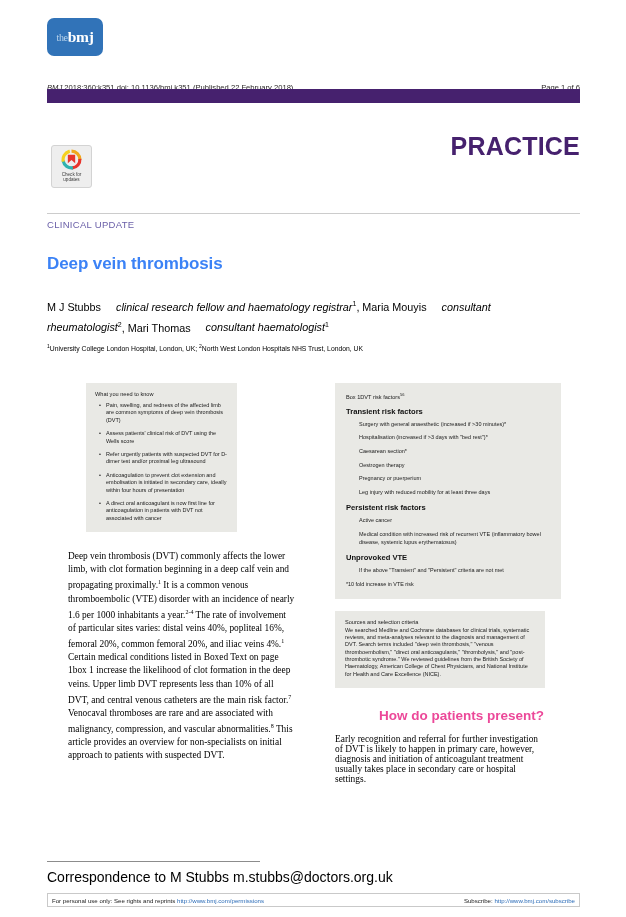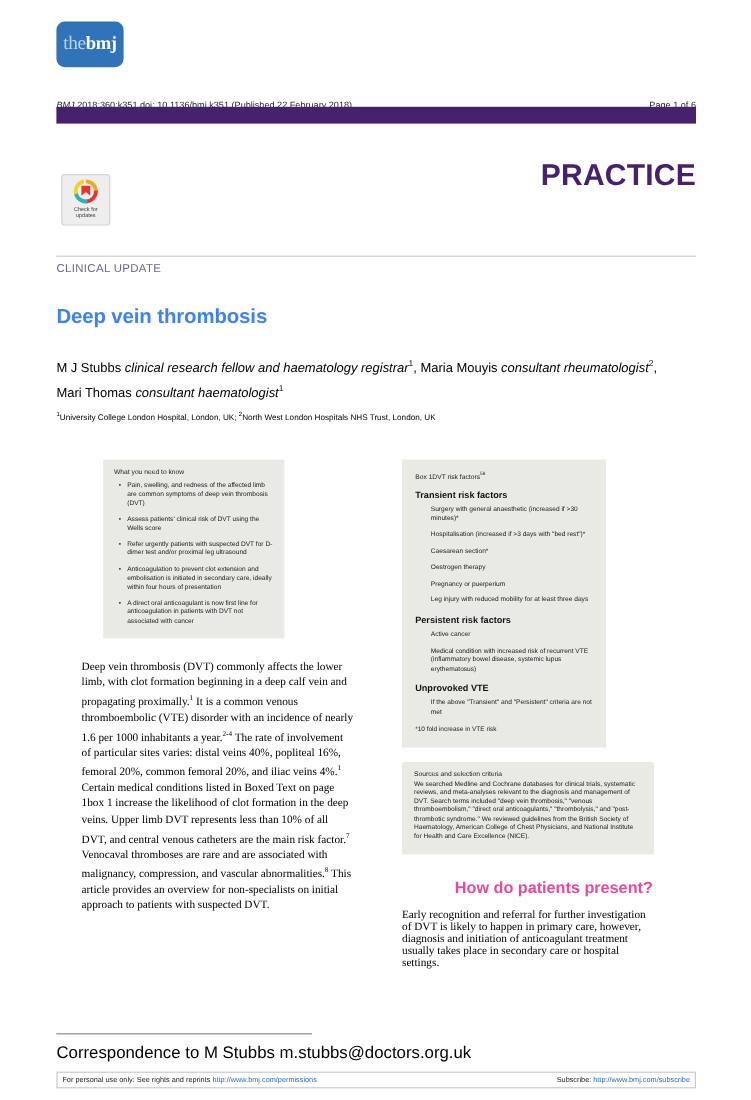--- a/index.html
+++ b/index.html
@@ -33,21 +33,21 @@
     width: 56px;
     height: 38px;
     background: #3173b8;
     border-radius: 7px;
     display: flex;
     align-items: center;
     justify-content: center;
     letter-spacing: -0.3px;
   }
   .bmj-logo .the {
-    font-size: 16px;
+    font-size: 10px;
     color: #b9d4ec;
     font-family: "Liberation Serif", serif;
     font-weight: 400;
   }
   .bmj-logo .bmj {
     font-size: 15.5px;
     color: #ffffff;
     font-family: "Liberation Serif", serif;
     font-weight: bold;
   }
@@ -148,21 +148,21 @@
   }
   .authors {
     position: absolute;
     left: 47px;
     top: 295px;
     width: 520px;
     font-size: 10.8px;
     line-height: 17px;
     color: #000;
   }
-  .authors em { font-style: italic; }
+  .authors em { font-style: italic; margin-left: 12px; }
   .authors sup { font-size: 7px; vertical-align: super; }
   .affiliations {
     position: absolute;
     left: 47px;
     top: 341px;
     width: 533px;
     font-size: 6.8px;
     line-height: 10px;
     color: #000;
   }
@@ -224,21 +224,21 @@
     color: #000;
     text-align: left;
   }
   .body-text sup { font-size: 6px; vertical-align: super; }
 
   
   .riskbox {
     background: #e9e9e5;
     padding: 9px 11px 12px 11px;
     box-sizing: border-box;
-    width: 170px;
+    width: 226px;
   }
   .riskbox-label {
     font-size: 5.6px;
     color: #1a1a1a;
     margin-bottom: 7px;
   }
   .riskbox-label sup { font-size: 4px; vertical-align: super; }
   .risk-head {
     font-size: 7.6px;
     font-weight: bold;

